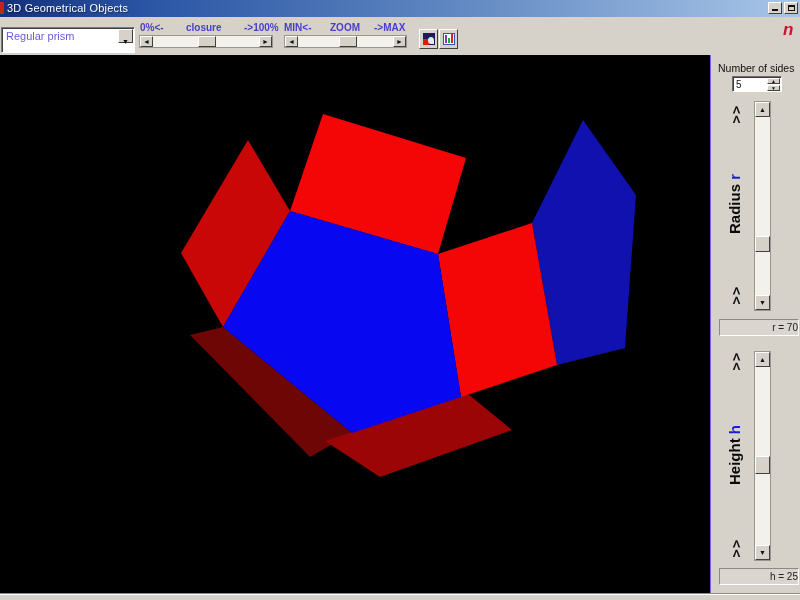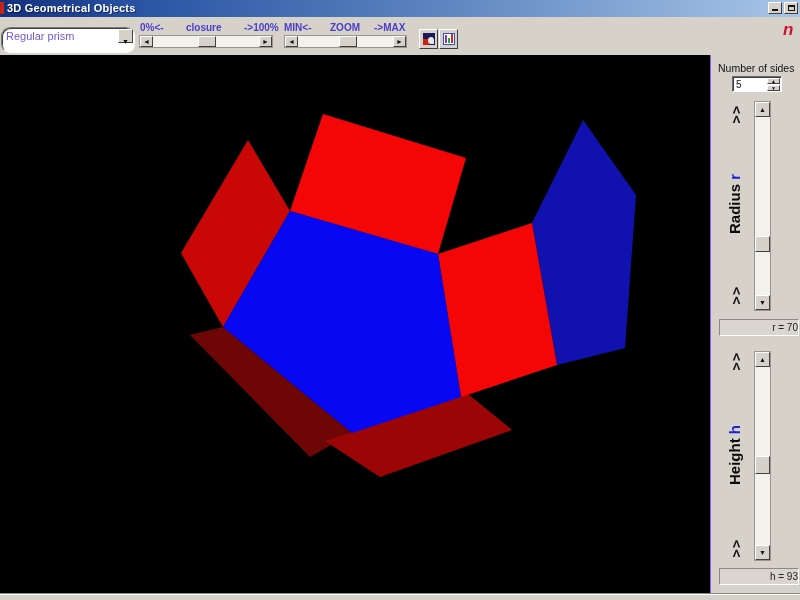--- a/index.html
+++ b/index.html
@@ -9,37 +9,36 @@
     background:#d6d2ca;font-family:"Liberation Sans",sans-serif;
     -webkit-font-smoothing:antialiased;
   }
   
   .titlebar{
     position:absolute;left:0;top:0;width:800px;height:17px;
     background:linear-gradient(to right,#14307c 0%,#2a55a4 18%,#5d85c0 55%,#a9c6e8 100%);
     display:flex;align-items:center;
   }
   .app-icon{position:absolute;left:0;top:2px;width:4px;height:12px;background:#c22418;}
-  .title{position:absolute;left:7px;top:2px;color:#fff;font-size:11px;font-weight:bold;letter-spacing:.2px;text-shadow:1px 1px 1px rgba(0,0,0,.45);}
+  .title{position:absolute;left:7px;top:2px;color:#fff;font-size:11px;font-weight:normal;letter-spacing:.2px;text-shadow:1px 1px 1px rgba(0,0,0,.45);}
   .winbtns{position:absolute;right:2px;top:2px;display:flex;gap:2px;}
   .winbtn{
     width:14px;height:12px;background:#d6d2ca;position:relative;
     border-top:1px solid #fff;border-left:1px solid #fff;
     border-right:1px solid #404040;border-bottom:1px solid #404040;
   }
   .min-glyph{position:absolute;left:3px;bottom:2px;width:6px;height:2px;background:#111;}
   .max-glyph{position:absolute;left:3px;top:2px;width:7px;height:6px;border:1px solid #111;border-top-width:2px;}
   
   .toolbar{position:absolute;left:0;top:17px;width:800px;height:38px;background:#d6d2ca;}
   .combo{
     position:absolute;left:1px;top:10px;width:134px;height:26px;background:#fff;
     border-top:1px solid #7a7a7a;border-left:1px solid #7a7a7a;
     border-right:1px solid #fff;border-bottom:1px solid #fff;
     box-shadow:inset 1px 1px 0 #404040;
-    border-radius:9px;
   }
   .combo-text{position:absolute;left:4px;top:2px;font-size:11px;color:#6f5bd8;white-space:nowrap;}
   .combo-btn{
     position:absolute;right:1px;top:1px;width:15px;height:14px;background:#d6d2ca;text-align:center;
     border-top:1px solid #fff;border-left:1px solid #fff;
     border-right:1px solid #404040;border-bottom:1px solid #404040;
   }
   .combo-btn .tri{font-size:7px;line-height:13px;color:#111;}
   .tb-label{position:absolute;top:5px;font-size:10px;font-weight:bold;color:#4a3ec9;white-space:nowrap;}
   .hslider{position:absolute;top:18px;height:13px;background:#f3f1ec;border:1px solid #9a968c;}
@@ -261,17 +260,17 @@
     </div>
 
     <div class="vlabel" style="top:391px;">
       <span>Height</span>&nbsp;<span class="blue">h</span>
     </div>
 
     <div class="chev" style="top:479px;">
       <span>&gt;&gt;</span>
     </div>
 
-    <div class="readout" style="top:513px;">h = 93</div>
+    <div class="readout" style="top:513px;">h = 25</div>
   </div>
 
   <div class="statusbar"></div>
 </div>
 
 </body></html>

